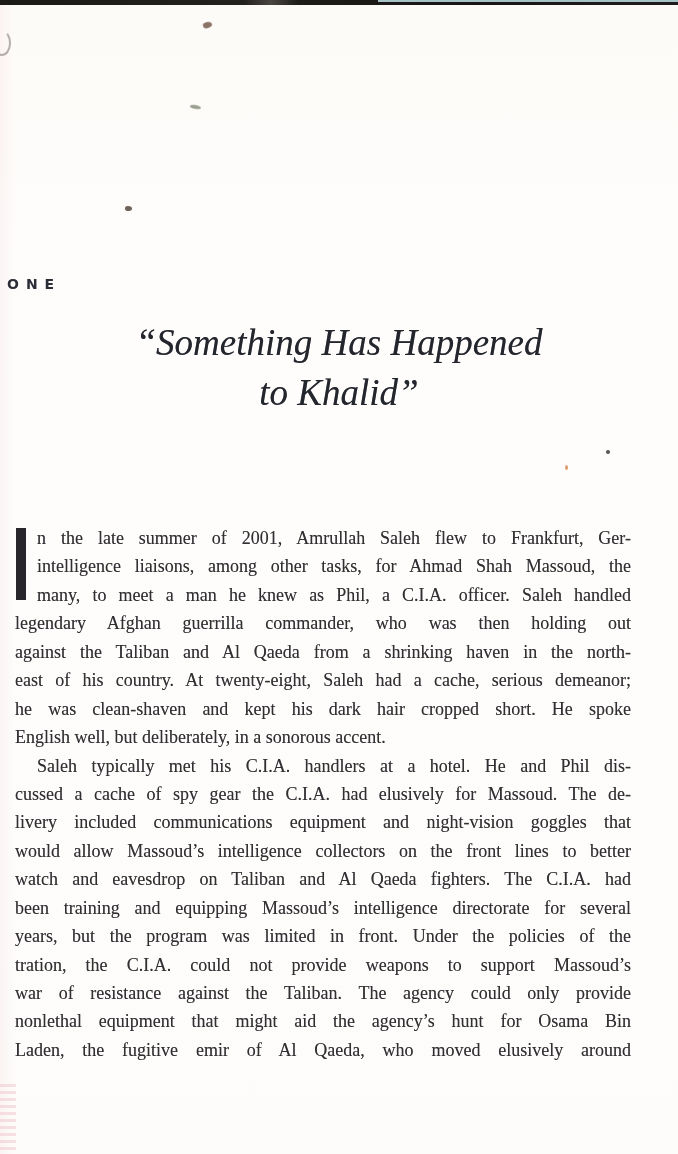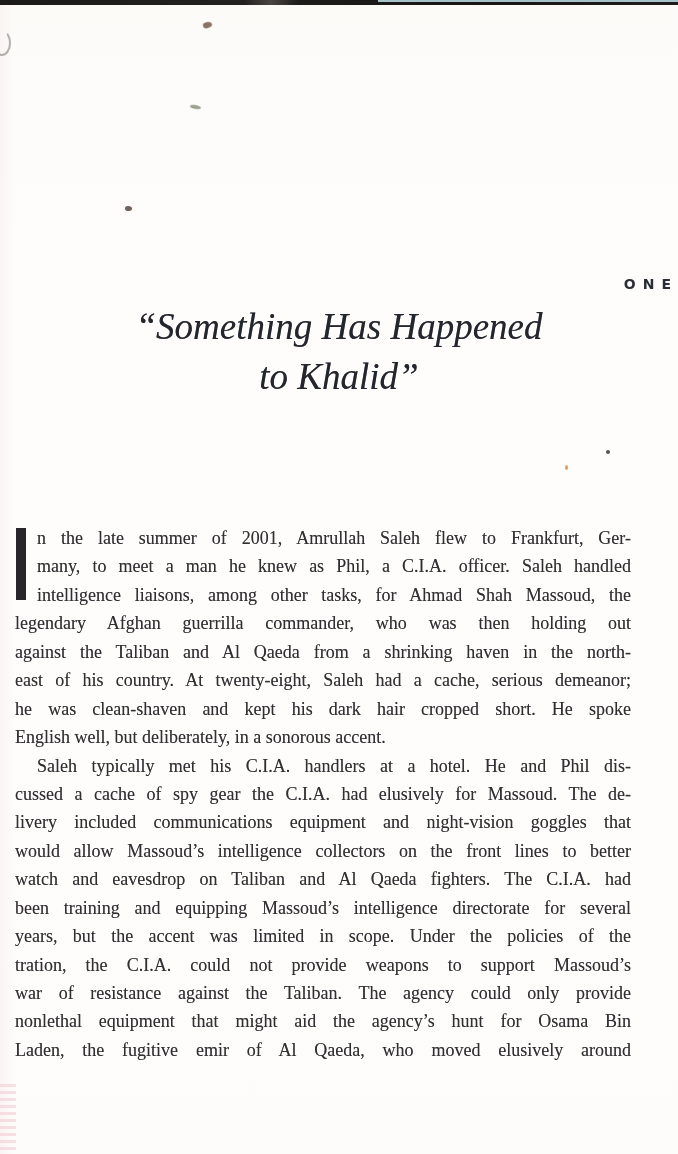--- a/index.html
+++ b/index.html
@@ -38,28 +38,28 @@
   .edge-noise-bl{
     position:absolute;left:0;bottom:0;width:16px;height:70px;
     background:
       repeating-linear-gradient(180deg, rgba(238,190,198,0.45) 0 3px, rgba(253,250,249,0) 3px 7px);
     filter:blur(0.5px);
   }
 
   
   .chapter-label{
     position:absolute;top:276px;left:0;width:100%;
-    text-align:right;
+    text-align:left;
     font-family:"DejaVu Sans", sans-serif;
     font-size:14px;font-weight:600;
     letter-spacing:7px;text-indent:7px;
     color:#2b2e36;
   }
   .chapter-title{
-    position:absolute;top:302px;left:0;width:100%;
+    position:absolute;top:318px;left:0;width:100%;
     text-align:center;
     font-family:"Liberation Serif", serif;
     font-style:italic;
     font-size:37px;line-height:50px;
     color:#24262e;
     text-shadow:0 0 0.5px rgba(36,38,46,0.55);
   }
 
   
   .body-text{
@@ -104,34 +104,34 @@
     <div>“Something Has Happened</div>
     <div>to Khalid”</div>
   </div>
 
   <div class="body-text">
     <div class="drop-cap">
         <span class="sr">I</span>
       </div>
 
     <div class="bline">n the late summer of 2001, Amrullah Saleh flew to Frankfurt, Ger-</div>
+    <div class="bline">intelligence liaisons, among other tasks, for Ahmad Shah Massoud, the</div>
     <div class="bline">many, to meet a man he knew as Phil, a C.I.A. officer. Saleh handled</div>
-    <div class="bline">intelligence liaisons, among other tasks, for Ahmad Shah Massoud, the</div>
     <div class="bline">legendary Afghan guerrilla commander, who was then holding out</div>
     <div class="bline">against the Taliban and Al Qaeda from a shrinking haven in the north-</div>
     <div class="bline">east of his country. At twenty-eight, Saleh had a cache, serious demeanor;</div>
     <div class="bline">he was clean-shaven and kept his dark hair cropped short. He spoke</div>
     <div class="bline lastline">English well, but deliberately, in a sonorous accent.</div>
 
     <div class="bline indent">Saleh typically met his C.I.A. handlers at a hotel. He and Phil dis-</div>
     <div class="bline">cussed a cache of spy gear the C.I.A. had elusively for Massoud. The de-</div>
     <div class="bline">livery included communications equipment and night-vision goggles that</div>
     <div class="bline">would allow Massoud’s intelligence collectors on the front lines to better</div>
     <div class="bline">watch and eavesdrop on Taliban and Al Qaeda fighters. The C.I.A. had</div>
     <div class="bline">been training and equipping Massoud’s intelligence directorate for several</div>
-    <div class="bline">years, but the accent was limited in scope. Under the policies of the</div>
+    <div class="bline">years, but the program was limited in front. Under the policies of the</div>
     <div class="bline">tration, the C.I.A. could not provide weapons to support Massoud’s</div>
     <div class="bline">war of resistance against the Taliban. The agency could only provide</div>
     <div class="bline">nonlethal equipment that might aid the agency’s hunt for Osama Bin</div>
     <div class="bline">Laden, the fugitive emir of Al Qaeda, who moved elusively around</div>
   </div>
 
 </div>
 
 </body></html>

